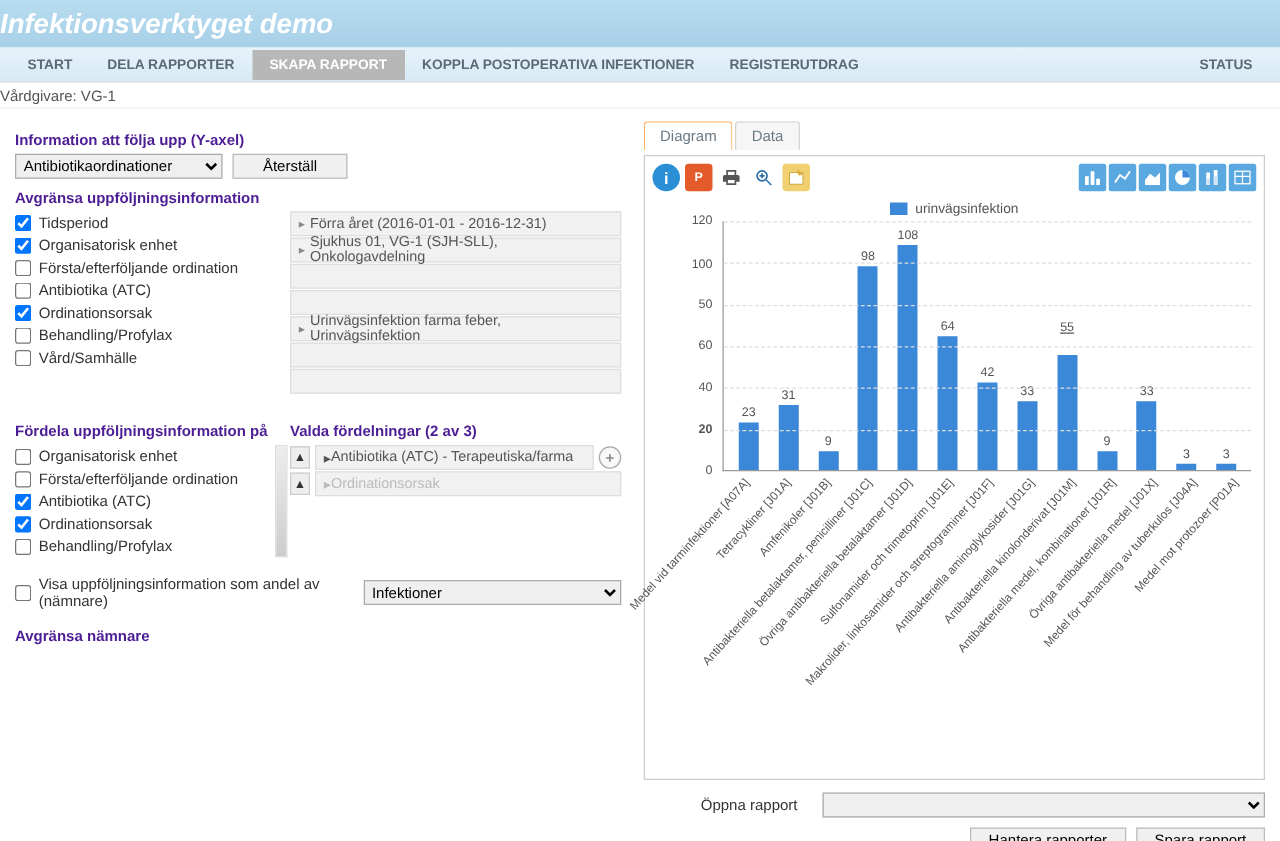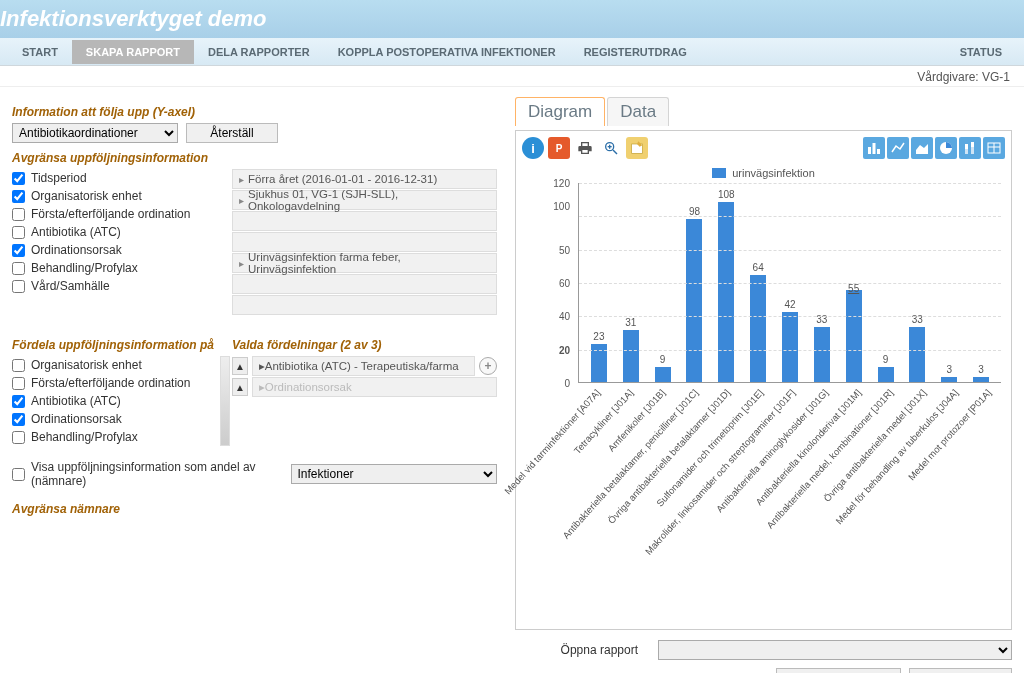--- a/index.html
+++ b/index.html
@@ -5,27 +5,27 @@
 * { box-sizing: border-box; margin: 0; padding: 0; }
 body { font-family: Arial, Helvetica, sans-serif; font-size: 12px; color: #333; background: #fff; width: 1024px; }
 
 .app-header { background: linear-gradient(#b8ddf0, #a8cfe8); padding: 6px 0; }
 .app-header h1 { color: #fff; font-size: 22px; font-weight: bold; font-style: italic; }
 
 .nav-bar { background: linear-gradient(#e7f3fa, #d7e9f4); display: flex; align-items: center; padding: 0 8px; height: 28px; border-bottom: 1px solid #cfd7dc; }
 .nav-item { padding: 6px 14px; color: #5a6a74; font-weight: bold; font-size: 11px; cursor: pointer; }
 .nav-item.active { background: #b7b7b7; color: #fff; }
 .nav-spacer { flex: 1; }
-.subbar { text-align: right; padding: 4px 14px 2px 0; color: #555; border-bottom: 1px solid #eee; }
+.subbar { padding: 4px 14px 2px 0; color: #555; border-bottom: 1px solid #eee; }
 
 .main { display: flex; padding: 10px 12px; gap: 18px; }
 .left-panel { width: 485px; }
 .right-panel { flex: 1; }
 
-.section-label { font-weight: bold; color: #a16207; margin: 8px 0 4px; font-size: 12px; font-style: italic; }
+.section-label { font-weight: bold; color: #4c1d95; margin: 8px 0 4px; font-size: 12px; }
 .row-controls { display: flex; gap: 8px; align-items: center; margin-bottom: 6px; }
 select { font-size: 12px; padding: 1px 2px; border: 1px solid #aaa; }
 .select-main { width: 166px; }
 .select-inf { width: 230px; }
 .btn-reset, .btn { background: #f0f0f0; border: 1px solid #bbb; padding: 2px 14px; font-size: 12px; cursor: pointer; }
 .btn-reset { width: 92px; }
 .filter-grid { display: grid; grid-template-columns: 220px 1fr; gap: 0; }
 .filter-list { border-right: 0; }
 .filter-row { display: flex; align-items: center; padding: 2px 0; }
 .filter-row input[type=checkbox] { margin-right: 6px; }
@@ -34,21 +34,21 @@
 .filter-val .tri { color:#888; margin-right:4px; font-size:10px; }
 .dist-row { display:flex; align-items:center; gap:4px; margin-bottom:1px; }
 .dist-arrow { width:16px; height:18px; background:#eee; border:1px solid #ccc; font-size:10px; display:flex; align-items:center; justify-content:center; cursor:pointer; }
 .dist-val { flex:1; background:#f1f1f1; border:1px solid #ddd; padding:3px 6px; font-size:11.5px; color:#555; display:flex; align-items:center; height:20px; }
 .dist-val.disabled { color:#bbb; }
 .dist-plus { width:18px; height:18px; border:1px solid #aaa; border-radius:50%; background:#f8f8f8; display:flex; align-items:center; justify-content:center; cursor:pointer; color:#888; font-weight:bold; }
 .scroll-hint { width:10px; background: linear-gradient(#eee,#ccc); border:1px solid #ddd; }
 .checkbox-line { display:flex; align-items:center; gap:6px; margin-top:14px; }
 
 .tabs { display:flex; gap:2px; margin-bottom:4px; }
-.tab { border:1px solid #ffb366; border-bottom:none; padding:4px 12px; font-size:17px; background:#fff; cursor:pointer; border-radius:3px 3px 0 0; color:#6a7a85; }
+.tab { border:1px solid #ffb366; border-bottom:none; padding:4px 12px; font-size:12px; background:#fff; cursor:pointer; border-radius:3px 3px 0 0; color:#6a7a85; }
 .tab.inactive { border-color:#d4d4d4; background:#f6f6f6; }
 .chart-frame { border:1px solid #ccc; padding:6px; height:500px; position:relative; }
 .toolbar { display:flex; gap:4px; margin-bottom:8px; }
 .tool-icon { width:22px; height:22px; border-radius:3px; display:flex; align-items:center; justify-content:center; font-size:13px; cursor:pointer; }
 .tool-info { background:#2b8fd6; color:#fff; border-radius:50%; font-weight:bold; }
 .tool-ppt { background:#e55a2b; color:#fff; font-size:10px; font-weight:bold; }
 .tool-print { color:#555; }
 .tool-zoom { color:#2b6ea8; }
 .tool-pin { background:#f0d070; }
 .toolbar-right { margin-left:auto; display:flex; gap:2px; }
@@ -76,22 +76,22 @@
 </style>
 </head>
 <body>
 
 <div class="app-header">
   <h1>Infektionsverktyget demo</h1>
 </div>
 
 <div class="nav-bar">
   <div class="nav-item">START</div>
+  <div class="nav-item">DELA RAPPORTER</div>
   <div class="nav-item active">SKAPA RAPPORT</div>
-  <div class="nav-item">DELA RAPPORTER</div>
   <div class="nav-item">KOPPLA POSTOPERATIVA INFEKTIONER</div>
   <div class="nav-item">REGISTERUTDRAG</div>
   <div class="nav-spacer"></div>
   <div class="nav-item">STATUS</div>
 </div>
 <div class="subbar">Vårdgivare: VG-1</div>
 
 <div class="main">
 
   <div class="left-panel">
@@ -300,21 +300,21 @@
         <span>urinvägsinfektion</span>
       </div>
 
       <div class="chart-area">
         <div class="y-axis" id="y-axis">
             <div class="y-tick" style="top: 200px;">0</div>
             <div class="y-tick" style="top: 166.667px; font-weight: bold;">20</div>
             <div class="y-tick" style="top: 133.333px;">40</div>
             <div class="y-tick" style="top: 100px;">60</div>
             <div class="y-tick" style="top: 66.6667px;">50</div>
-            <div class="y-tick" style="top: 23px;">100</div>
+            <div class="y-tick" style="top: 35px;">100</div>
             <div class="y-tick" style="top: 0px;">120</div>
           </div>
         <div class="plot" id="plot">
           <div class="bars" id="bars">
               <div class="bar-slot">
                 <div class="bar-label" style="bottom: 40.3333px; top: auto;">23</div>
                 <div class="bar" style="height: 38.3333px; background: rgb(59, 136, 216);"></div>
               </div>
               <div class="bar-slot">
                 <div class="bar-label" style="bottom: 53.6667px; top: auto;">31</div>
@@ -338,21 +338,21 @@
               </div>
               <div class="bar-slot">
                 <div class="bar-label" style="bottom: 72px; top: auto;">42</div>
                 <div class="bar" style="height: 70px; background: rgb(59, 136, 216);"></div>
               </div>
               <div class="bar-slot">
                 <div class="bar-label" style="bottom: 57px; top: auto;">33</div>
                 <div class="bar" style="height: 55px; background: rgb(59, 136, 216);"></div>
               </div>
               <div class="bar-slot">
-                <div class="bar-label" style="bottom: 88px; top: auto; text-decoration: underline;">55</div>
+                <div class="bar-label" style="bottom: 108px; top: auto; text-decoration: underline;">55</div>
                 <div class="bar" style="height: 91.6667px; background: rgb(59, 136, 216);"></div>
               </div>
               <div class="bar-slot">
                 <div class="bar-label" style="bottom: 17px; top: auto;">9</div>
                 <div class="bar" style="height: 15px; background: rgb(59, 136, 216);"></div>
               </div>
               <div class="bar-slot">
                 <div class="bar-label" style="bottom: 57px; top: auto;">33</div>
                 <div class="bar" style="height: 55px; background: rgb(59, 136, 216);"></div>
               </div>

